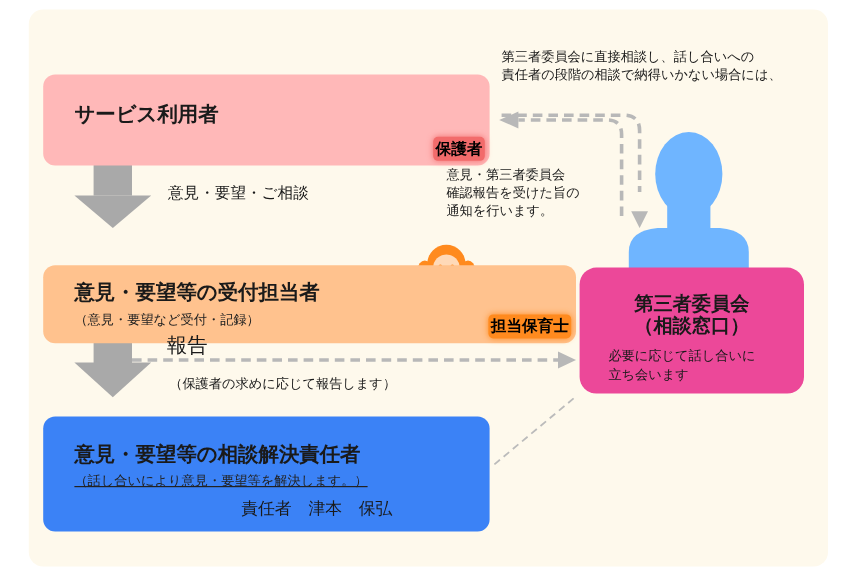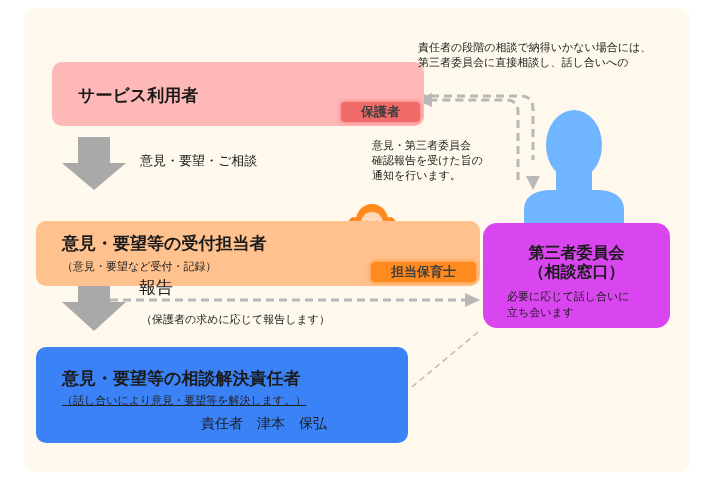--- a/index.html
+++ b/index.html
@@ -7,38 +7,38 @@
     width: 715px; height: 480px; background: #ffffff; position: relative; overflow: hidden;
     font-family: "DejaVu Sans", "Liberation Sans", sans-serif; color: #1a1a1a;
   }
   .panel {
     position: absolute; left: 24px; top: 8px; width: 666px; height: 464px;
     background: #fef9ec; border-radius: 12px;
   }
   .box {
     position: absolute; border-radius: 10px;
   }
-  .box-user { left: 36px; top: 62px; width: 372px; height: 64px; background: #ffb8b8; margin-left: 16px; }
+  .box-user { left: 36px; top: 62px; width: 372px; height: 76px; background: #ffb8b8; }
   .box-reception { left: 36px; top: 197px; width: 444px; height: 65px; background: #ffc28e; margin-top: 24px; }
   .box-resolver { left: 36px; top: 347px; width: 372px; height: 96px; background: #3b82f6; }
-  .box-committee { left: 483px; top: 223px; width: 187px; height: 105px; background: #d946ef; border-radius: 14px; }
+  .box-committee { left: 483px; top: 223px; width: 187px; height: 105px; background: #ec4899; border-radius: 14px; }
 
   .title { position: absolute; font-weight: bold; white-space: nowrap; }
   .t-user { left: 26px; top: 22px; font-size: 17px; }
   .t-recep { left: 26px; top: 11px; font-size: 17px; }
   .s-recep { left: 26px; top: 38px; font-size: 11px; font-weight: normal; position:absolute; white-space: nowrap; color:#222; }
   .t-resolv { left: 26px; top: 20px; font-size: 17px; }
   .s-resolv { left: 26px; top: 46px; font-size: 11px; position:absolute; white-space: nowrap; color:#222;text-decoration:underline; }
   .n-resolv { left: 165px; top: 68px; font-size: 14px; position:absolute; white-space: nowrap; }
 
   .c-title { position:absolute; left:0; right:0; top: 20px; text-align:center; font-weight:bold; font-size: 16px; line-height: 19px; }
   .c-desc { position:absolute; left: 24px; top: 66px; font-size: 11px; line-height: 16px; }
 
   .badge {
-    position: absolute; color: #404040; font-weight: bold; font-size: 13px; padding: 1px 20px; border-radius: 4px; white-space: nowrap;
+    position: absolute; color: #000000; font-weight: bold; font-size: 13px; padding: 1px 2px; border-radius: 4px; white-space: nowrap;
   }
   .badge-pink { right: 4px; bottom: 4px; background: #f26b6b; box-shadow: 0 0 5px #f26b6b; }
   .badge-orange { right: 4px; bottom: 4px; background: #ff8a1e; box-shadow: 0 0 5px #ff8a1e; }
 
   .label { position:absolute; white-space: nowrap; }
   .lbl-opinion { left: 140px; top: 152px; font-size: 13px; }
   .lbl-report { left: 139px; top: 276px; font-size: 17px; }
   .lbl-report-sub { left: 141px; top: 312px; font-size: 11px; }
   .note-top { left: 418px; top: 40px; font-size: 11px; line-height: 15px; }
   .note-mid { left: 372px; top: 138px; font-size: 11px; line-height: 15px; }
@@ -140,21 +140,21 @@
     <div>必要に応じて話し合いに</div>
     <div>立ち会います</div>
   </div>
 </div>
 
 <div class="label lbl-opinion">意見・要望・ご相談</div>
 <div class="label lbl-report">報告</div>
 <div class="label lbl-report-sub">（保護者の求めに応じて報告します）</div>
 
 <div class="label note-top">
+  <div>第三者委員会に直接相談し、話し合いへの</div>
   <div>責任者の段階の相談で納得いかない場合には、</div>
-  <div>第三者委員会に直接相談し、話し合いへの</div>
 </div>
 
 <div class="label note-mid">
   <div>意見・第三者委員会</div>
   <div>確認報告を受けた旨の</div>
   <div>通知を行います。</div>
 </div>
 
 </body></html>

